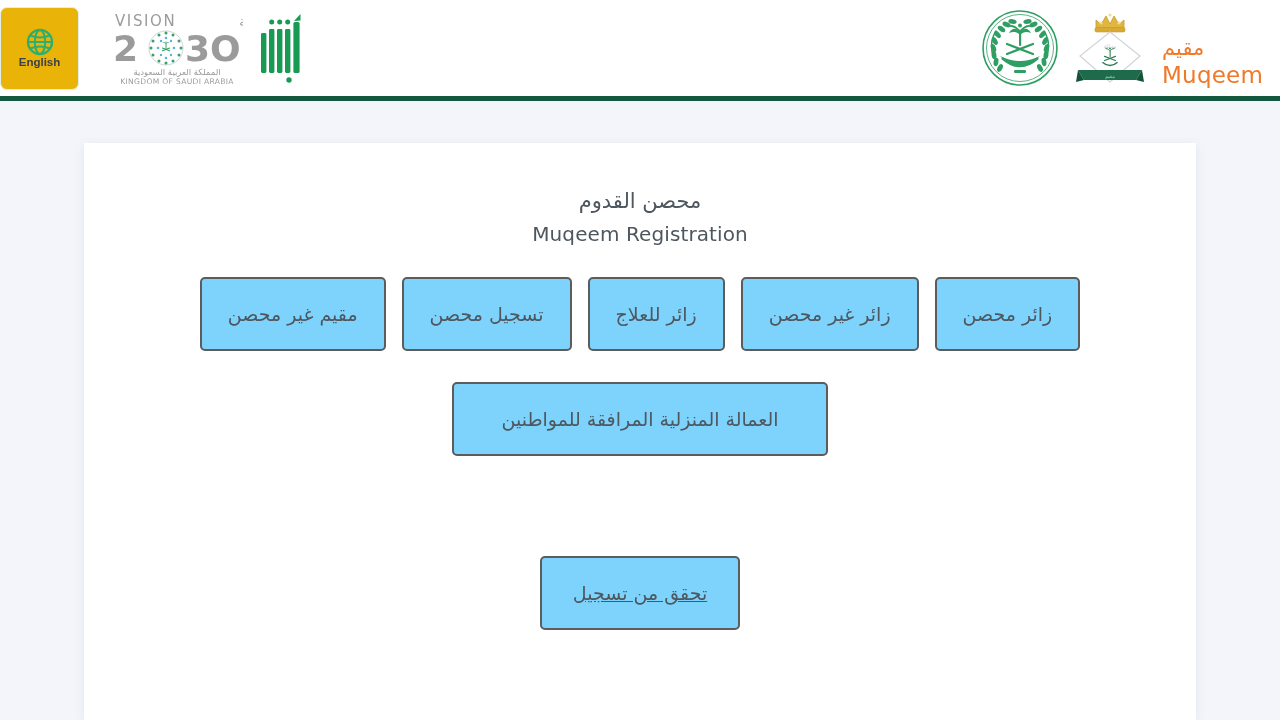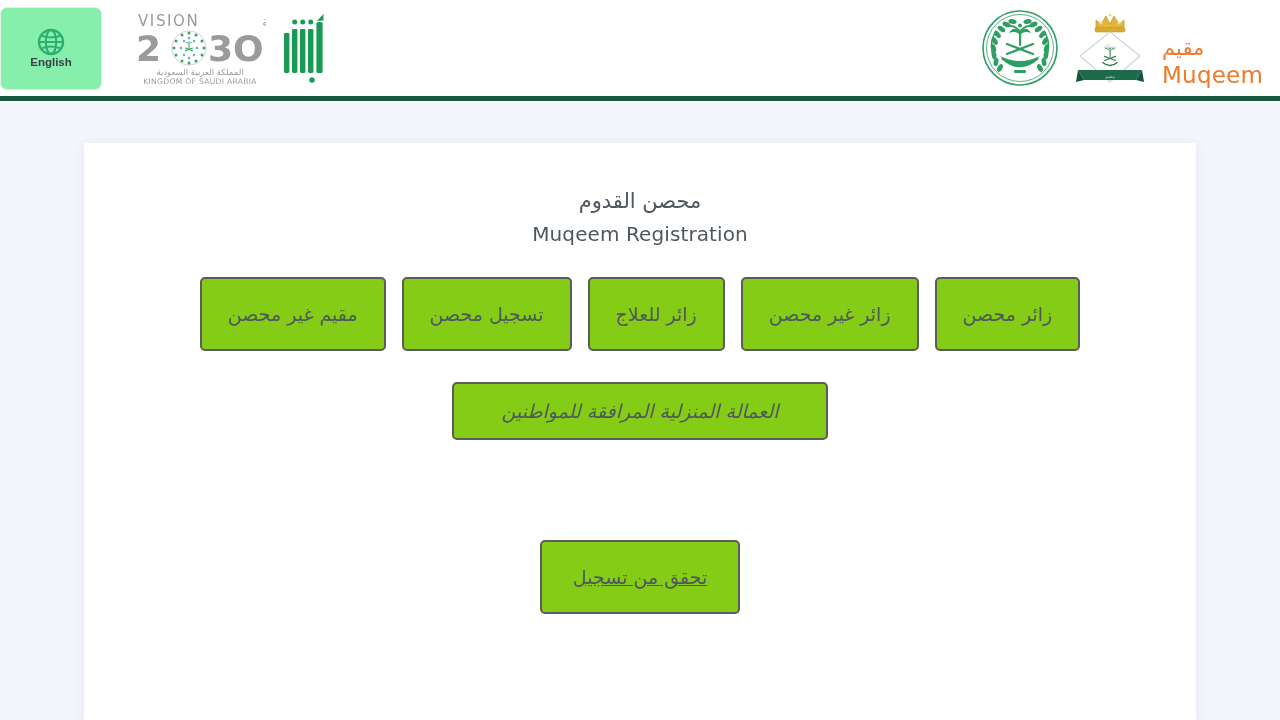--- a/index.html
+++ b/index.html
@@ -70,23 +70,23 @@
 
   .header-right {
     display: flex;
     align-items: center;
     direction: ltr;
     padding-right: 16px;
     gap: 0;
   }
 
   .lang-button {
-    width: 102px;
+    width: 79px;
     height: 83px;
-    background: #86efac;
+    background: #eab308;
     border: 1px solid #e3eee8;
     border-radius: 7px;
     display: flex;
     flex-direction: column;
     align-items: center;
     justify-content: center;
     cursor: pointer;
     box-shadow: 0 1px 2px rgba(0,0,0,0.03);
     margin-right: 32px;
   }
@@ -144,21 +144,21 @@
     align-items: stretch;
     gap: 16px;
     margin-top: 31px;
     direction: rtl;
   }
 
   .cat-btn {
     min-width: 94px;
     height: 74px;
     padding: 0 26px;
-    background: #84cc16;
+    background: #7dd3fc;
     border: 2px solid #5c5c5c;
     border-radius: 5px;
     color: #4e565e;
     font-size: 19px;
     font-family: "DejaVu Sans", "Liberation Sans", sans-serif;
     display: flex;
     align-items: center;
     justify-content: center;
     cursor: pointer;
     white-space: nowrap;
@@ -166,23 +166,22 @@
   }
 
   .wide-row {
     display: flex;
     justify-content: center;
     margin-top: 31px;
     direction: rtl;
   }
   .cat-btn.wide {
     min-width: 376px;
-    height: 58px;
+    height: 74px;
     padding: 0 44px;
-    font-style: italic;
   }
 
   .verify-row {
     display: flex;
     justify-content: center;
     margin-top: 100px;
     direction: rtl;
   }
   .cat-btn.verify {
     min-width: 200px;

